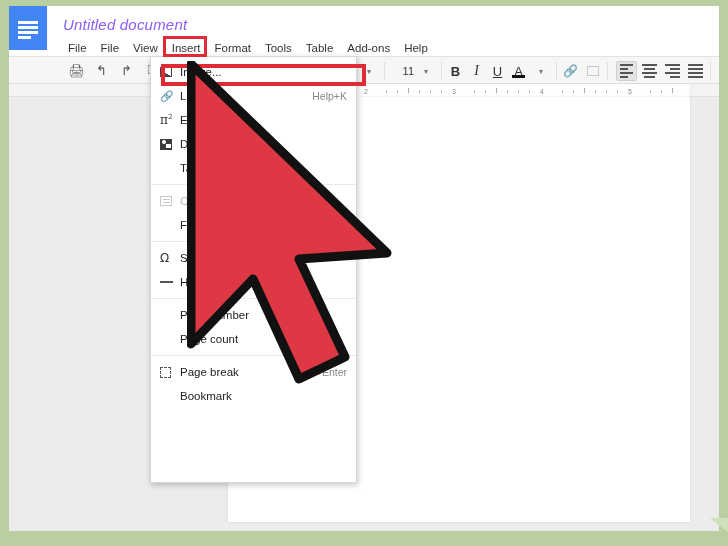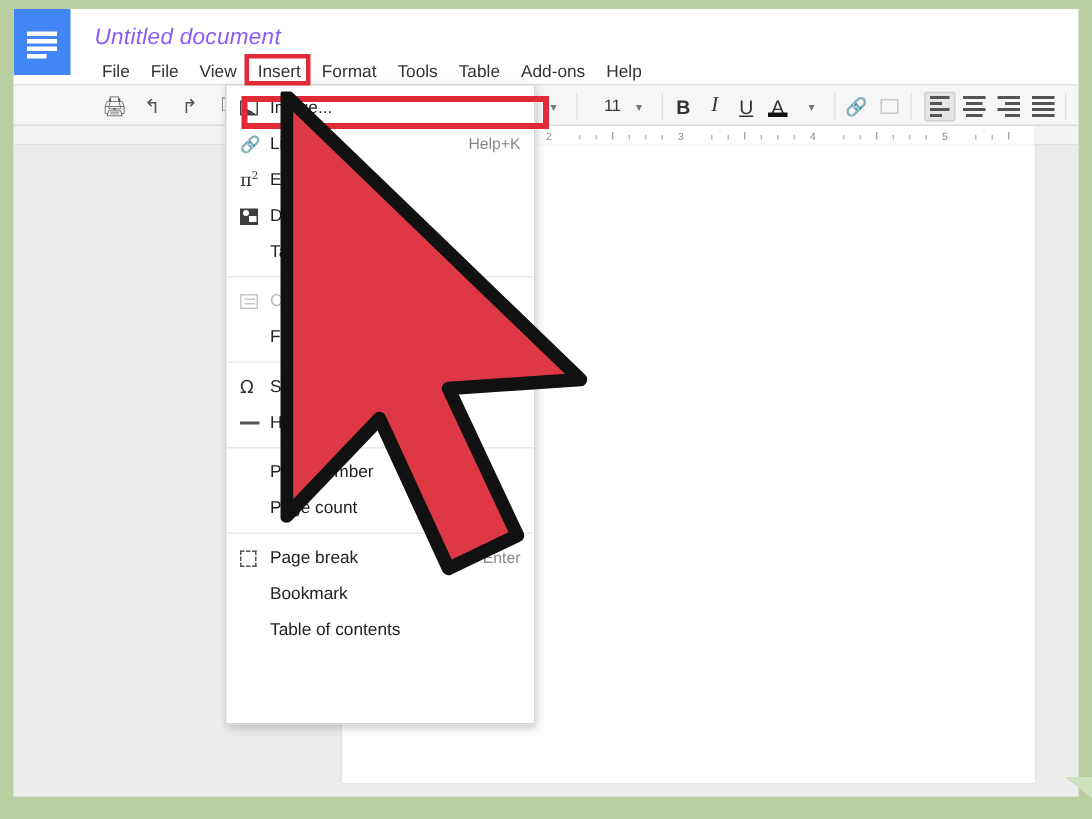--- a/index.html
+++ b/index.html
@@ -385,24 +385,20 @@
         <span class="mi-ac">Ctrl+Enter</span>
       </div>
 
 
 
       <div class="mrow noic">
         <span class="mi-lb">Bookmark</span>
         <span class="mi-ac"></span>
       </div>
 
-      <div class="mrow noic">
-        <span class="mi-lb">Table of contents</span>
-        <span class="mi-ac"></span>
-      </div>
     </div>
 
     <div class="insert-hl"></div>
     <div class="img-hl"></div>
 
     <svg class="cursor" viewBox="0 0 300 345" xmlns="http://www.w3.org/2000/svg">
       <path d="M 4 3
                L 4 283
                L 66 218
                L 112 318

